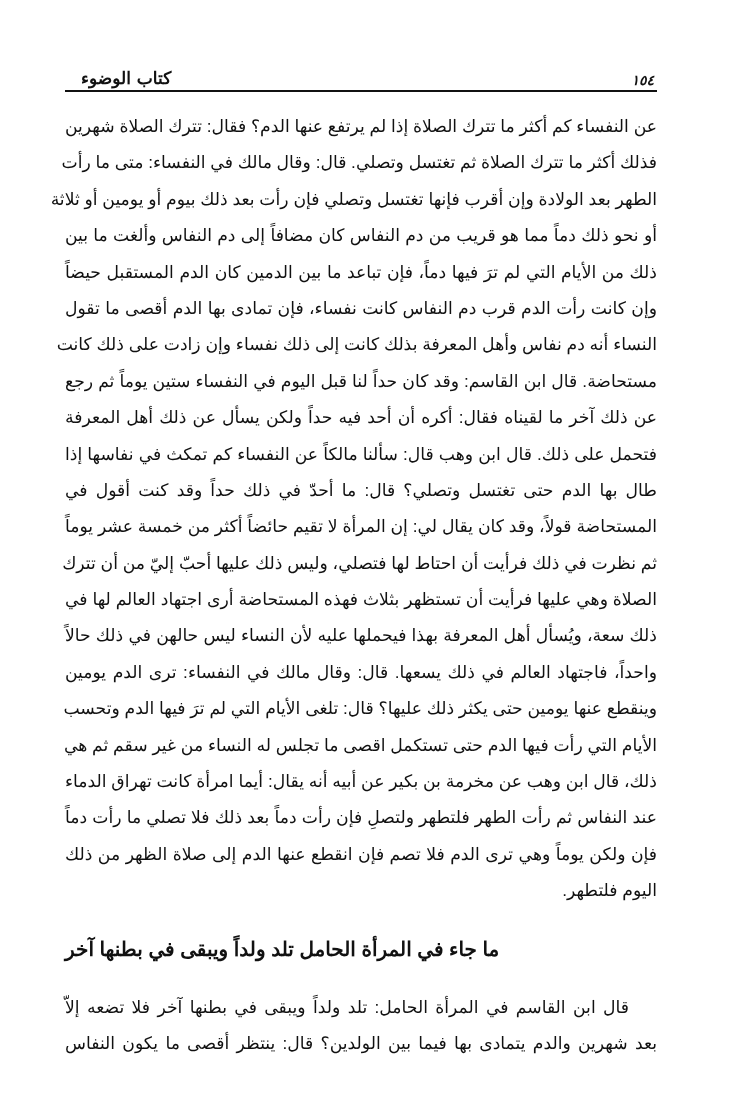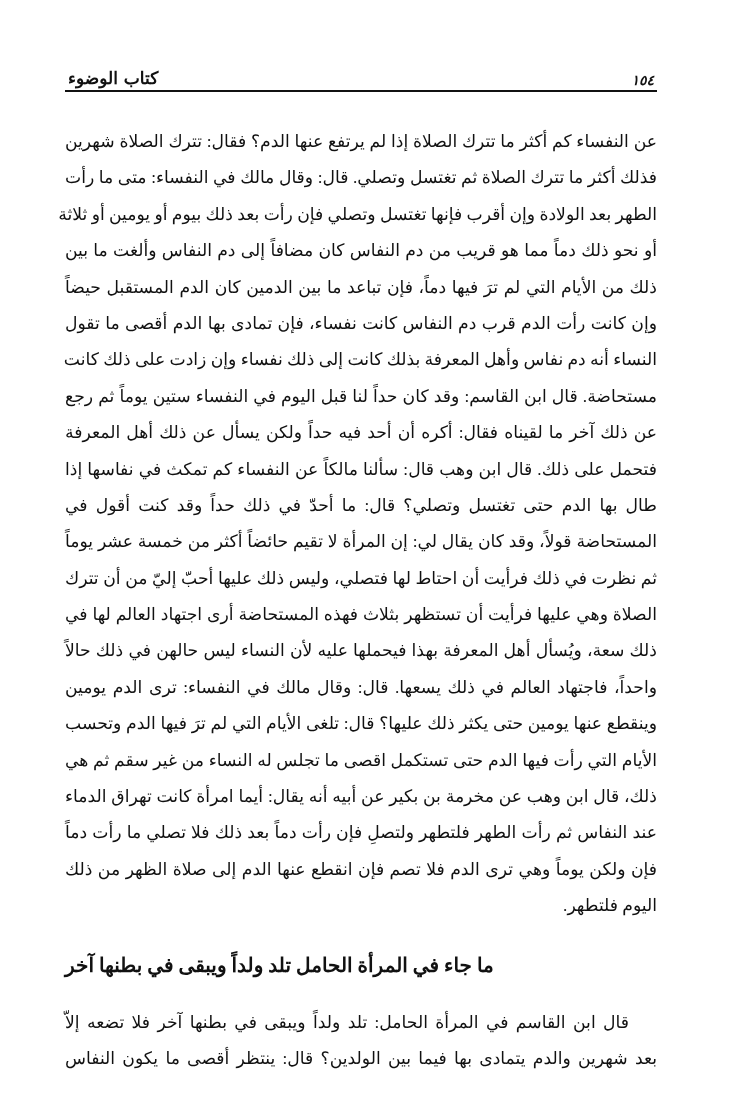--- a/index.html
+++ b/index.html
@@ -6,24 +6,24 @@
     body { width: 732px; height: 1097px; position: relative; overflow: hidden; color: #111; }
     .page { position: absolute; left: 0; top: 0; width: 732px; height: 1097px; direction: rtl; }
     .header {
       position: absolute; left: 65px; right: 75px; top: 58px; height: 30px;
       display: flex; justify-content: space-between; align-items: flex-end;
       border-bottom: 2.5px solid #111;
       font-family: "DejaVu Serif", serif; font-weight: bold; font-size: 17px;
       padding-bottom: 2px;
     }
     .header .pgno { font-size: 14px; margin-right: 3px; font-style: italic; }
-    .header .chap { margin-left: 3px; }
+    .header .chap { margin-left: 16px; }
     .body {
-      position: absolute; left: 65px; right: 75px; top: 124px;
-      font-family: Liberation Serif, serif; font-size: 17.2px;
+      position: absolute; left: 65px; right: 75px; top: 108px;
+      font-family: Liberation Sans, sans-serif; font-size: 17.2px;
     }
     .line {
       height: 36.4px; line-height: 36.4px; white-space: nowrap;
       text-align: justify; text-align-last: justify;
     }
     .line.last { text-align-last: right; }
     .heading {
       height: 72px; line-height: 72px; text-align: left;
       font-weight: bold; font-size: 20px; margin-top: 4px; margin-bottom: 4px;
     }

